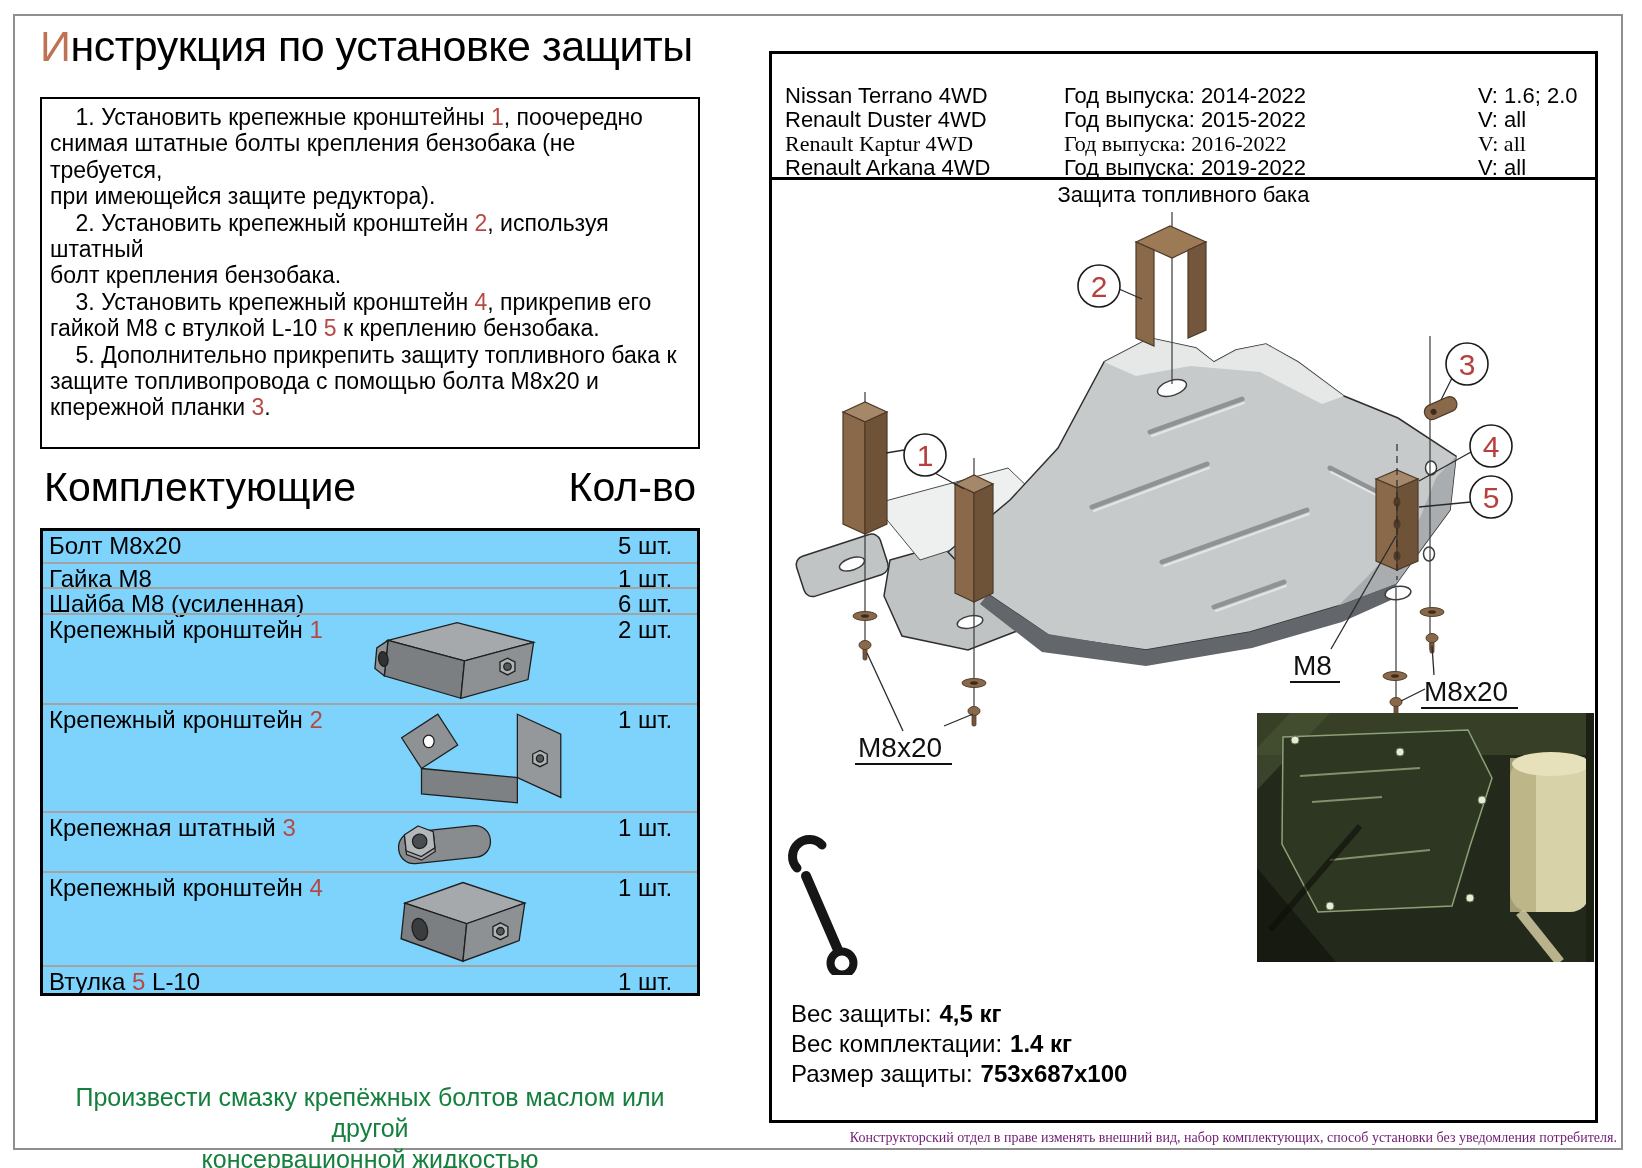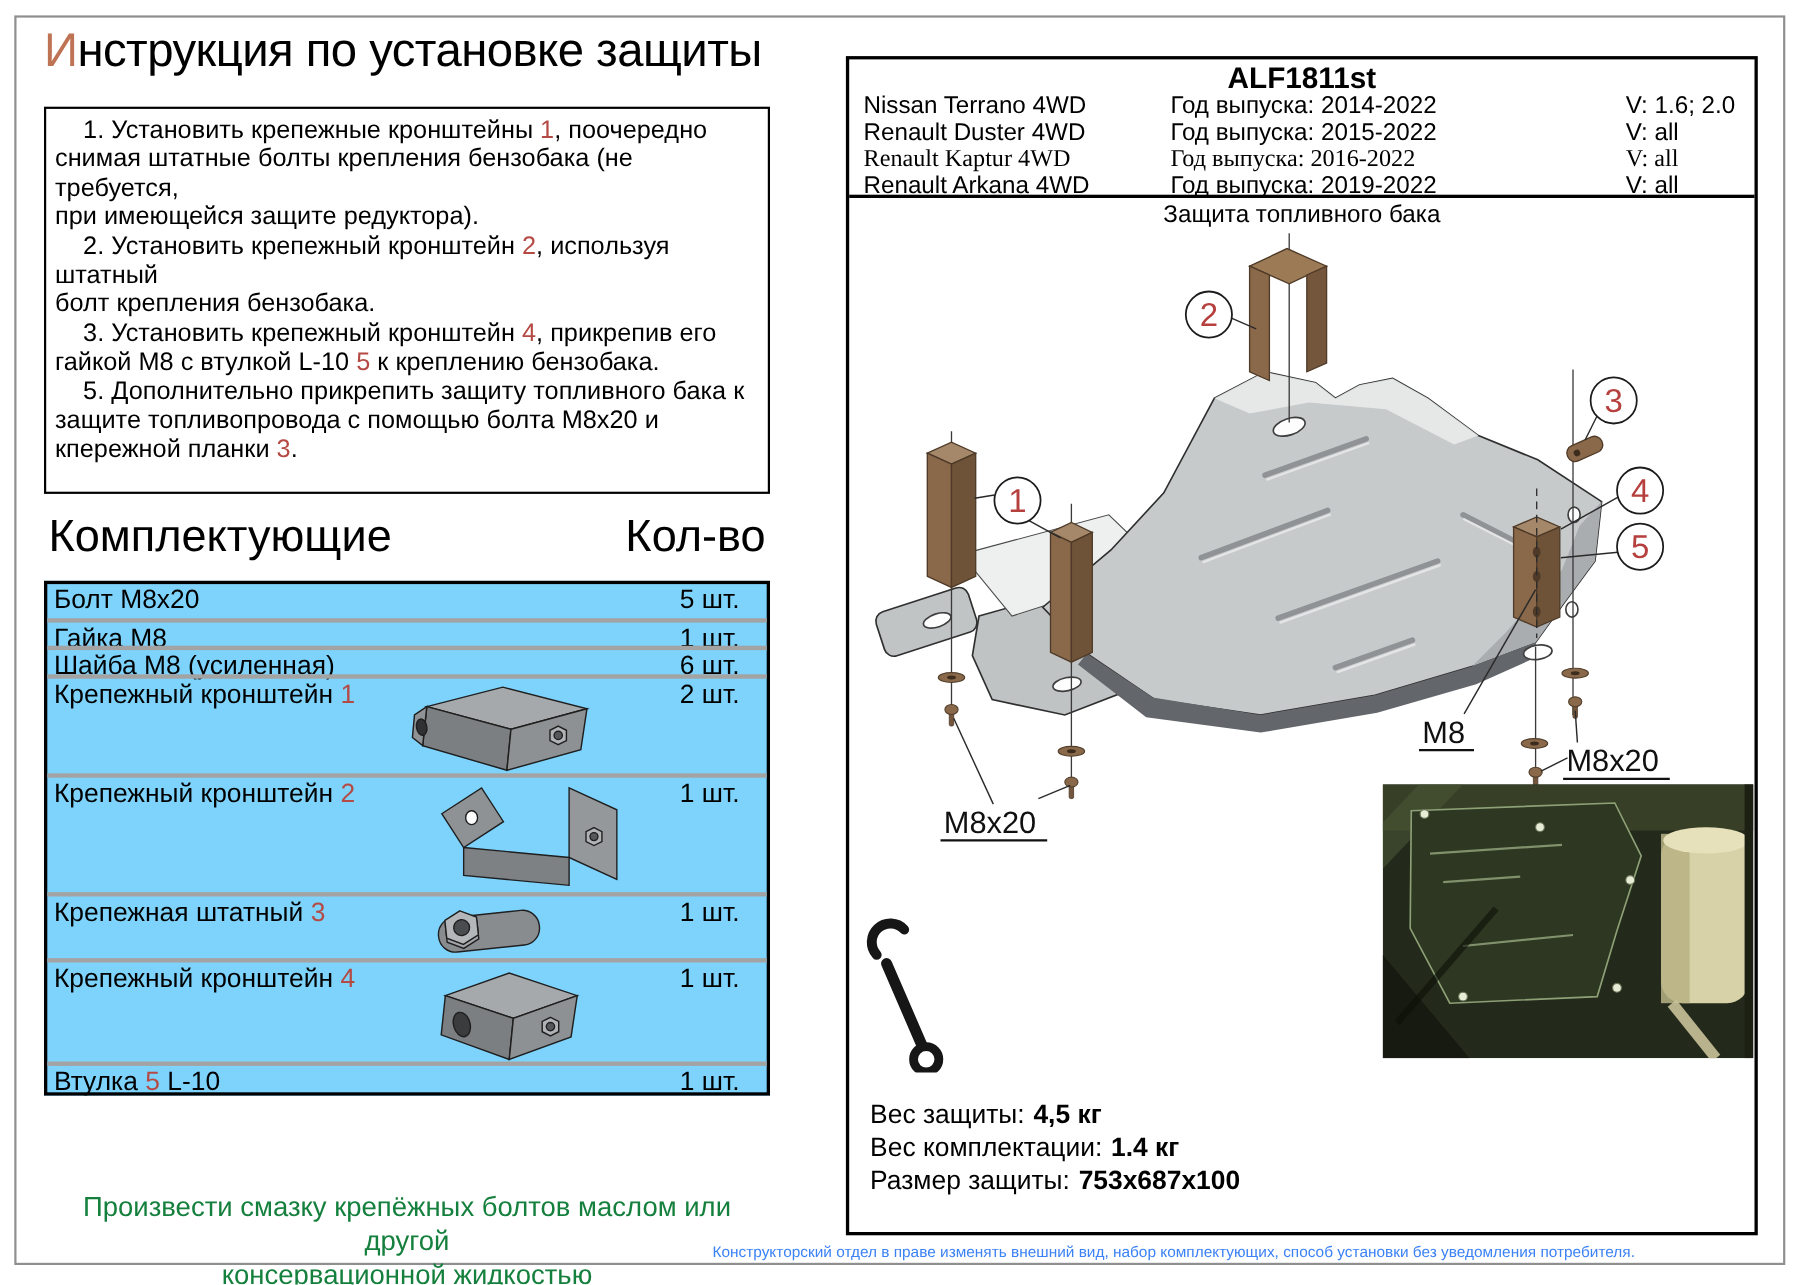--- a/index.html
+++ b/index.html
@@ -8,38 +8,38 @@
   .page-border{position:absolute;left:13px;top:14px;width:1610px;height:1136px;border:2px solid #8f8f8f;box-sizing:border-box;}
   .title{position:absolute;left:40px;top:22px;font-size:43px;white-space:nowrap;letter-spacing:-.5px;}
   .title .init{color:#bf7355;}
   .red{color:#b54a45;}
   .instr{position:absolute;left:40px;top:97px;width:660px;height:352px;border:2px solid #000;box-sizing:border-box;padding:5px 8px 0 8px;font-size:23px;line-height:26.4px;overflow:hidden;}
   .instr p{margin:0;white-space:pre-wrap;}
   .comp-head{position:absolute;left:40px;top:462px;width:660px;height:62px;font-size:41px;}
   .comp-title{position:absolute;left:4px;top:2px;}
   .comp-qty{position:absolute;right:4px;top:2px;}
   .ptable{position:absolute;left:40px;top:528px;width:660px;border:3px solid #000;box-sizing:border-box;background:#7dd3fc;}
-  .trow{position:relative;box-sizing:border-box;border-top:4px solid #a3a3a3;}
+  .trow{position:relative;box-sizing:border-box;border-top:2px solid #a3a3a3;}
   .trow:first-child{border-top:none;}
   .trow .lbl{position:absolute;left:6px;top:1px;font-size:24px;white-space:nowrap;}
   .trow .qty{position:absolute;left:575px;top:1px;font-size:24px;white-space:nowrap;}
   .note{position:absolute;left:40px;top:1082px;width:660px;text-align:center;font-size:25px;line-height:31px;color:#15803d;white-space:pre-wrap;}
   .rbox{position:absolute;left:769px;top:51px;width:829px;height:1072px;border:3px solid #000;box-sizing:border-box;}
   .alf{position:absolute;left:0;right:0;top:2px;text-align:center;font-size:27px;font-weight:bold;}
   .vrow{position:absolute;left:0;width:100%;height:24px;font-size:22px;white-space:nowrap;}
   .vname{position:absolute;left:13px;}
   .vyears{position:absolute;left:292px;}
   .veng{position:absolute;left:706px;}
   .hdr-divider{position:absolute;left:0;top:123px;width:100%;height:3px;background:#000;}
   .caption{position:absolute;left:0;right:0;top:128px;text-align:center;font-size:22px;}
   .specs{position:absolute;left:19px;top:946px;font-size:24px;}
   .spec-line{height:30px;white-space:nowrap;}
   .spec-value{margin-left:8px;}
   .spec-value.bold{font-weight:bold;}
-  .disclaimer{position:absolute;right:25px;top:1130px;width:1100px;text-align:center;font-size:14px;color:#3b82f6;}
+  .disclaimer{position:absolute;right:25px;top:1130px;width:1100px;text-align:right;font-size:14px;color:#701a75;font-family:Liberation Serif, serif;}
   .diagram{position:absolute;left:760px;top:200px;}
   svg text{font-family:"Liberation Sans",sans-serif;}
   .callout-num{font-size:30px;fill:#b5403e;}
   .bolt-label{font-size:28px;fill:#101010;}
 </style>
 </head>
 <body>
 
 <div class="page">
   <div class="page-border"></div>
@@ -135,21 +135,20 @@
       <div class="trow" style="height: 28px;">
         <span class="lbl"><span>Втулка </span><span class="red">5</span><span> L-10</span></span>
         <span class="qty">1 шт.</span>
       </div>
     </div>
 
   <div class="note">Произвести смазку крепёжных болтов маслом или другой
 консервационной жидкостью</div>
 
   <div class="rbox">
-    <div class="alf">ALF1811st</div>
     <div id="vehicles">
         <div class="vrow" style="top: 29px;">
           <span class="vname">Nissan Terrano 4WD</span>
           <span class="vyears">Год выпуска: 2014-2022</span>
           <span class="veng">V: 1.6; 2.0</span>
         </div>
         <div class="vrow" style="top: 53px;">
           <span class="vname">Renault Duster 4WD</span>
           <span class="vyears">Год выпуска: 2015-2022</span>
           <span class="veng">V: all</span>

